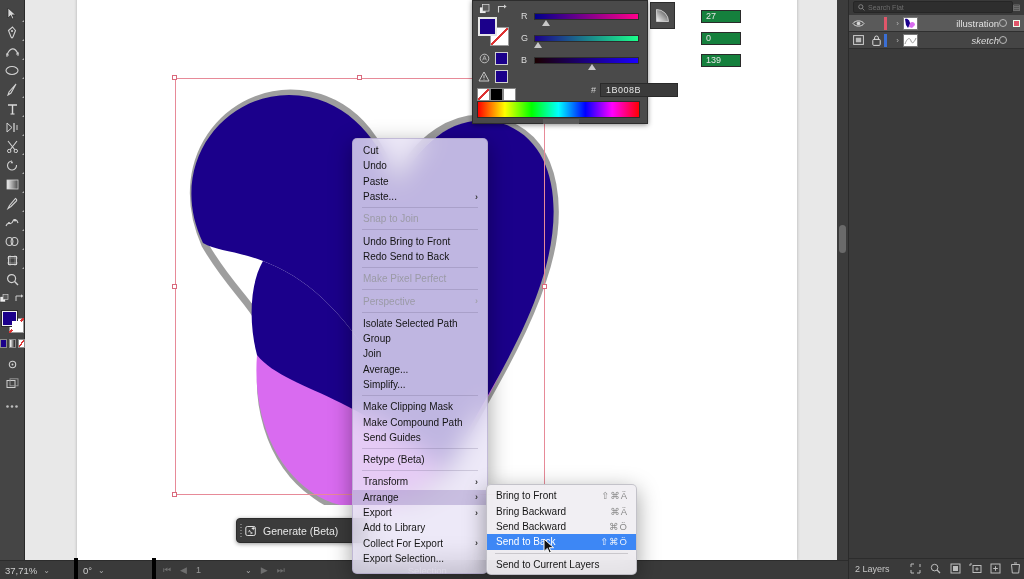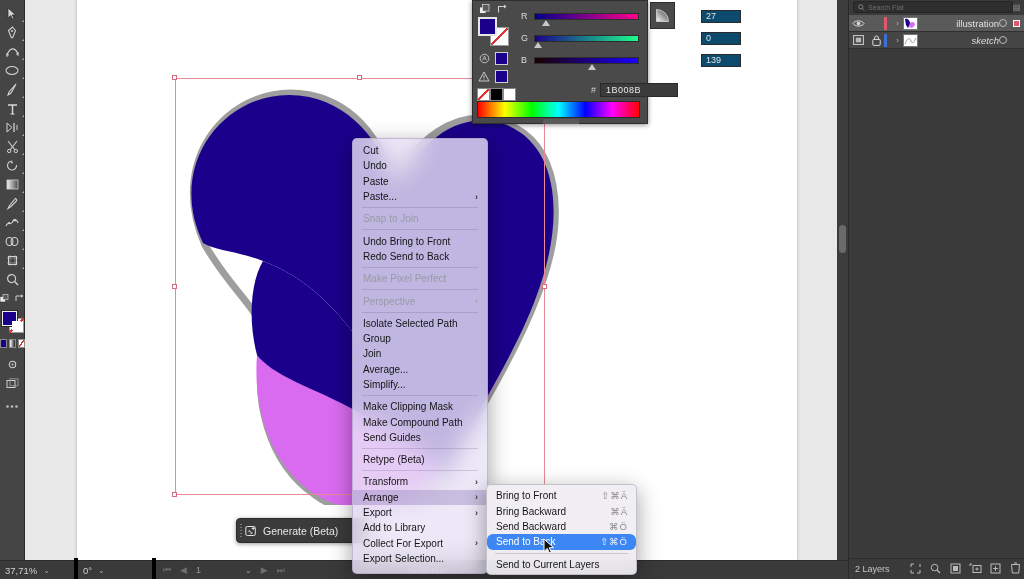--- a/index.html
+++ b/index.html
@@ -162,21 +162,21 @@
   .cp-slider-row { position:absolute; left:48px; display:flex; align-items:center; height:14px; }
   .cp-lbl { width:13px; color:#dcdcdc; font-size:9px; }
   .cp-track { width:105px; height:7px; border:1px solid #2d2d2d; position:relative; }
   .cp-knob {
     position:absolute; top:6px; width:0;height:0;
     border-left:4px solid transparent; border-right:4px solid transparent;
     border-bottom:6px solid #c8c8c8;
   }
   .cp-val {
     position:absolute; left:180px; width:40px; height:13px;
-    background:#0c4a6e; border:1px solid #2a2a2a;
+    background:#15803d; border:1px solid #2a2a2a;
     color:#e4e4e4; font-size:9px; display:flex; align-items:center; padding-left:4px;
   }
   #cp-hex-row { position:absolute; left:118px; top:82px; display:flex; align-items:center; gap:4px;}
   #cp-hex-row .hash { color:#cfcfcf; font-size:9px; }
   #cp-hex {
     width:78px; height:14px; background:#3b3b3b; border:1px solid #2a2a2a;
     color:#e6e6e6; font-size:9px; display:flex; align-items:center; padding-left:5px;
     letter-spacing:.5px;
   }
   #cp-spectrum {
@@ -237,21 +237,21 @@
     border-radius:5px;
     box-shadow:0 6px 22px rgba(0,0,0,.38);
     padding:3px 0;
     font-size:10px; color:#151515;
     overflow:hidden;
   }
   #submenu .si {
     height:15.4px; display:flex; align-items:center;
     padding:0 7px 0 9px; position:relative; white-space:nowrap;
   }
-  #submenu .si.hl { background:#3d87f5; color:#fff;border-radius:6px; }
+  #submenu .si.hl { background:#3d87f5; color:#fff; }
   #submenu .si .sc {
     position:absolute; right:8px; color:#8b8b8b; font-size:9.5px; letter-spacing:1px;
   }
   #submenu .si.hl .sc { color:#e9f0fb; }
   #submenu .ssep { height:1px; background:rgba(90,90,100,.25); margin:3px 8px; }
 
   
   #cursor { position:absolute; left:543px; top:538px; width:13px; height:17px; pointer-events:none; }
 
   

